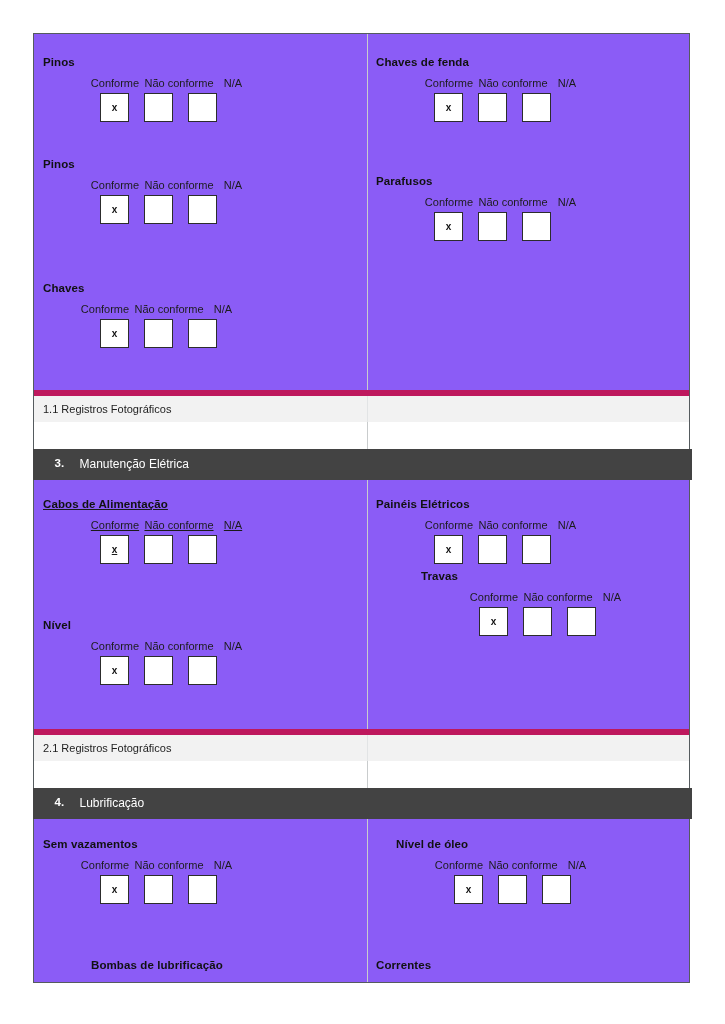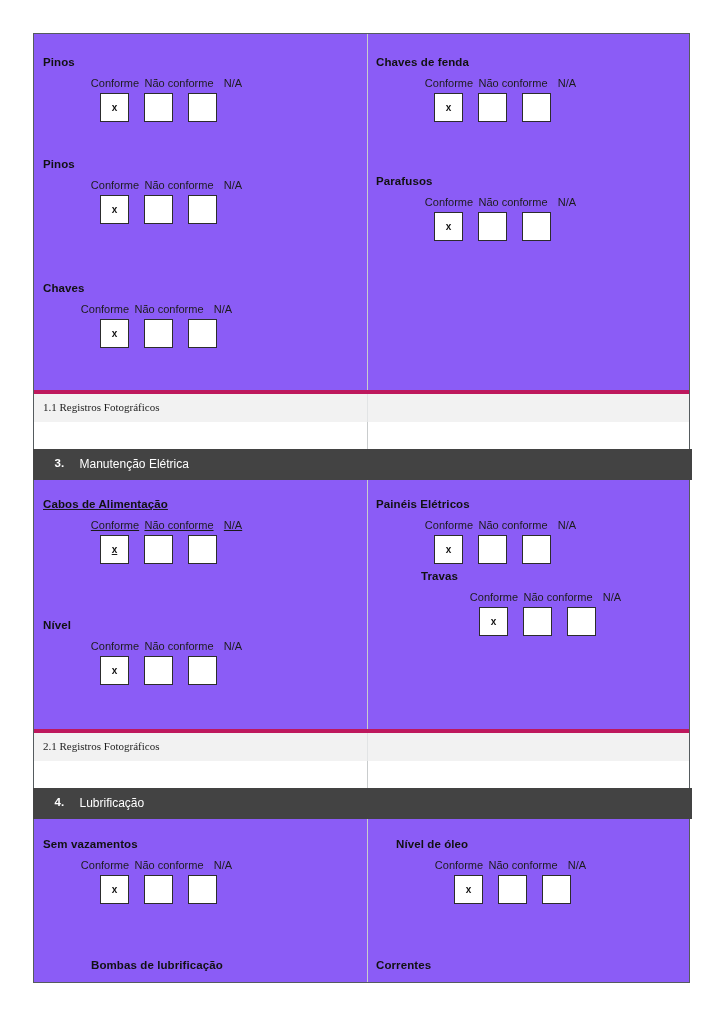--- a/index.html
+++ b/index.html
@@ -91,23 +91,22 @@
   .cbox.b2 { margin-left: 15px; }
   .cbox.b3 { margin-left: 15px; }
 
   
   .photo-row {
     position: absolute;
     left: 0;
     right: 0;
     height: 31px;
     background: #f2f2f2;
-    border-top: 4px solid #be185d;
+    border-top: 6px solid #be185d;
     border-bottom: 1px solid #d8dadb;
-    font-family: Liberation Serif, serif;
   }
   .photo-row .photo-label {
     position: absolute;
     left: 9px;
     top: 7px;
     font-size: 11px;
     color: #1d1d1d;
     white-space: nowrap;
   }
   .photo-row .photo-cell-divider {

